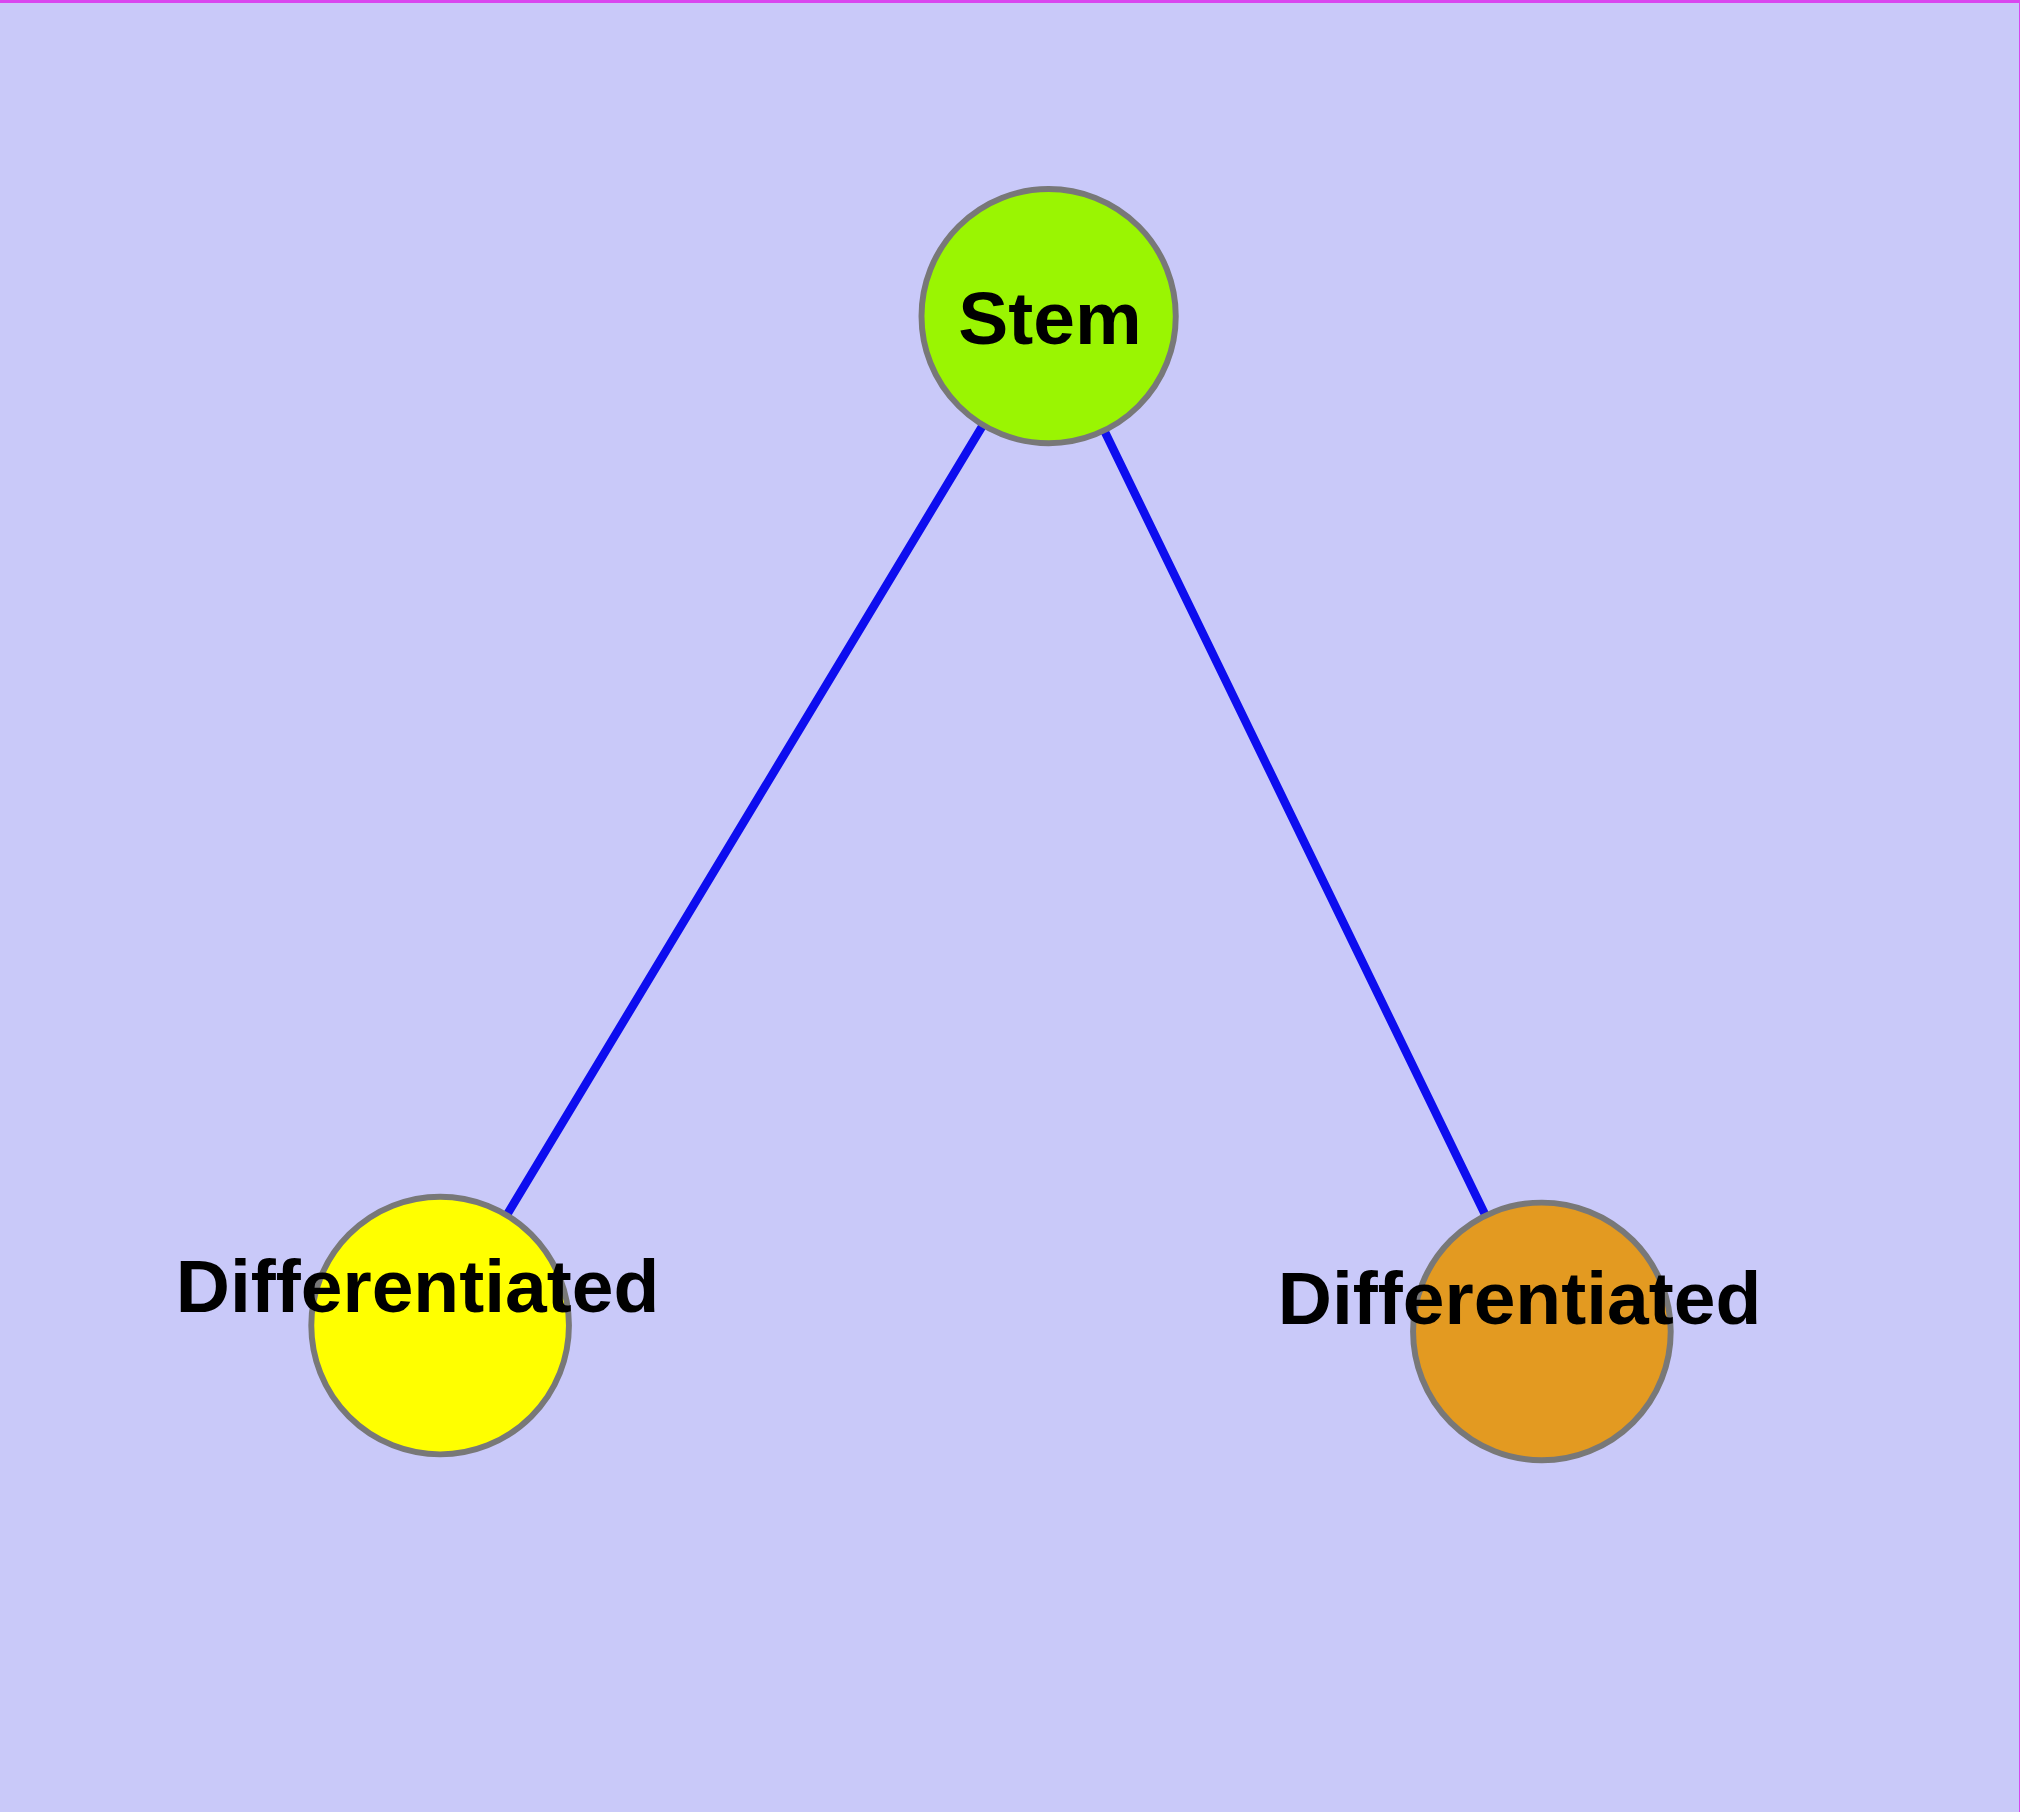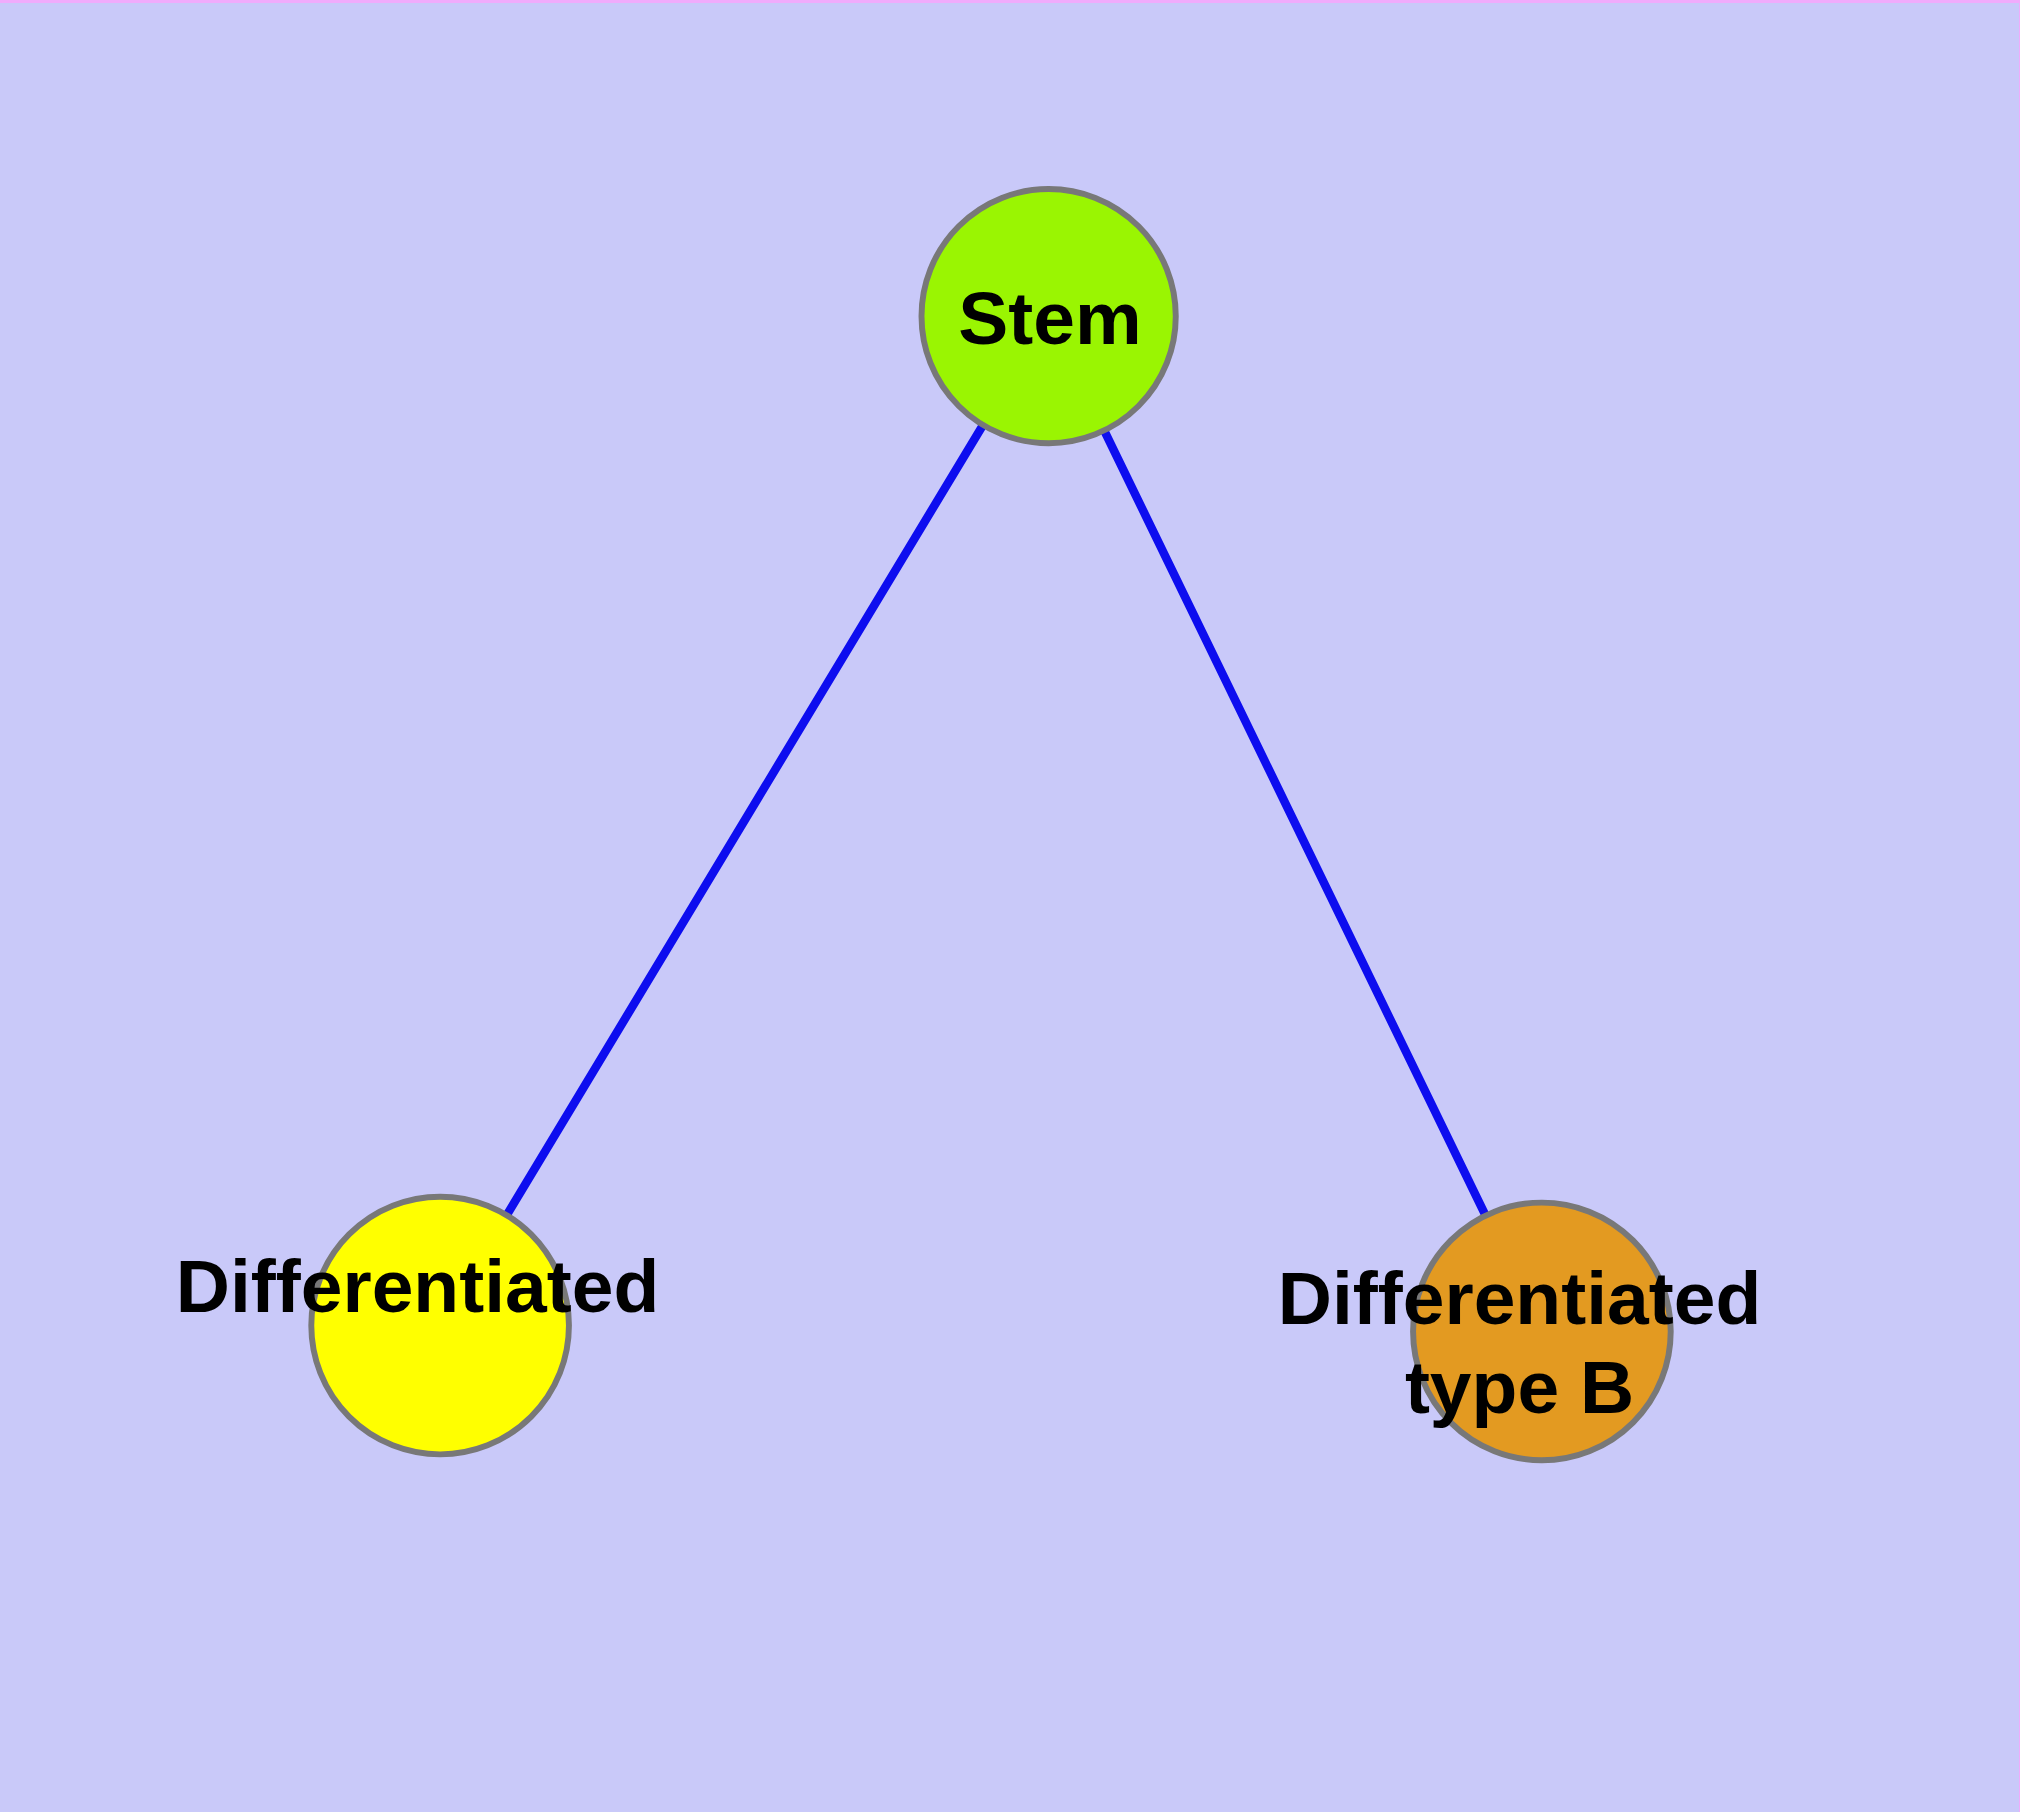--- a/index.html
+++ b/index.html
@@ -5,21 +5,21 @@
   html, body {
     margin: 0;
     padding: 0;
     background: #ffffff;
     font-family: "Liberation Sans", sans-serif;
   }
   #stage {
     position: relative;
     width: 2021px;
     height: 1812px;
-    background: #f0abfc;
+    background: #d946ef;
     overflow: hidden;
   }
   
   #graph-bg {
     position: absolute;
     left: 0;
     top: 2.5px;
     right: 1.7px;
     bottom: 0;
   }
@@ -73,17 +73,16 @@
   </svg>
 
   <div class="node-label single" style="left:711px; top:267px; width:678px;">Stem</div>
 
   <div class="node-label" style="left:36px; top:1242px; width:763px;">
     <span>Differentiated</span>
   </div>
 
   <div class="node-label" style="left:1138px; top:1254px; width:763px;">
     <span>Differentiated</span>
-    <span>type B</span>
   </div>
 
 </div>
 
 
 </body></html>

